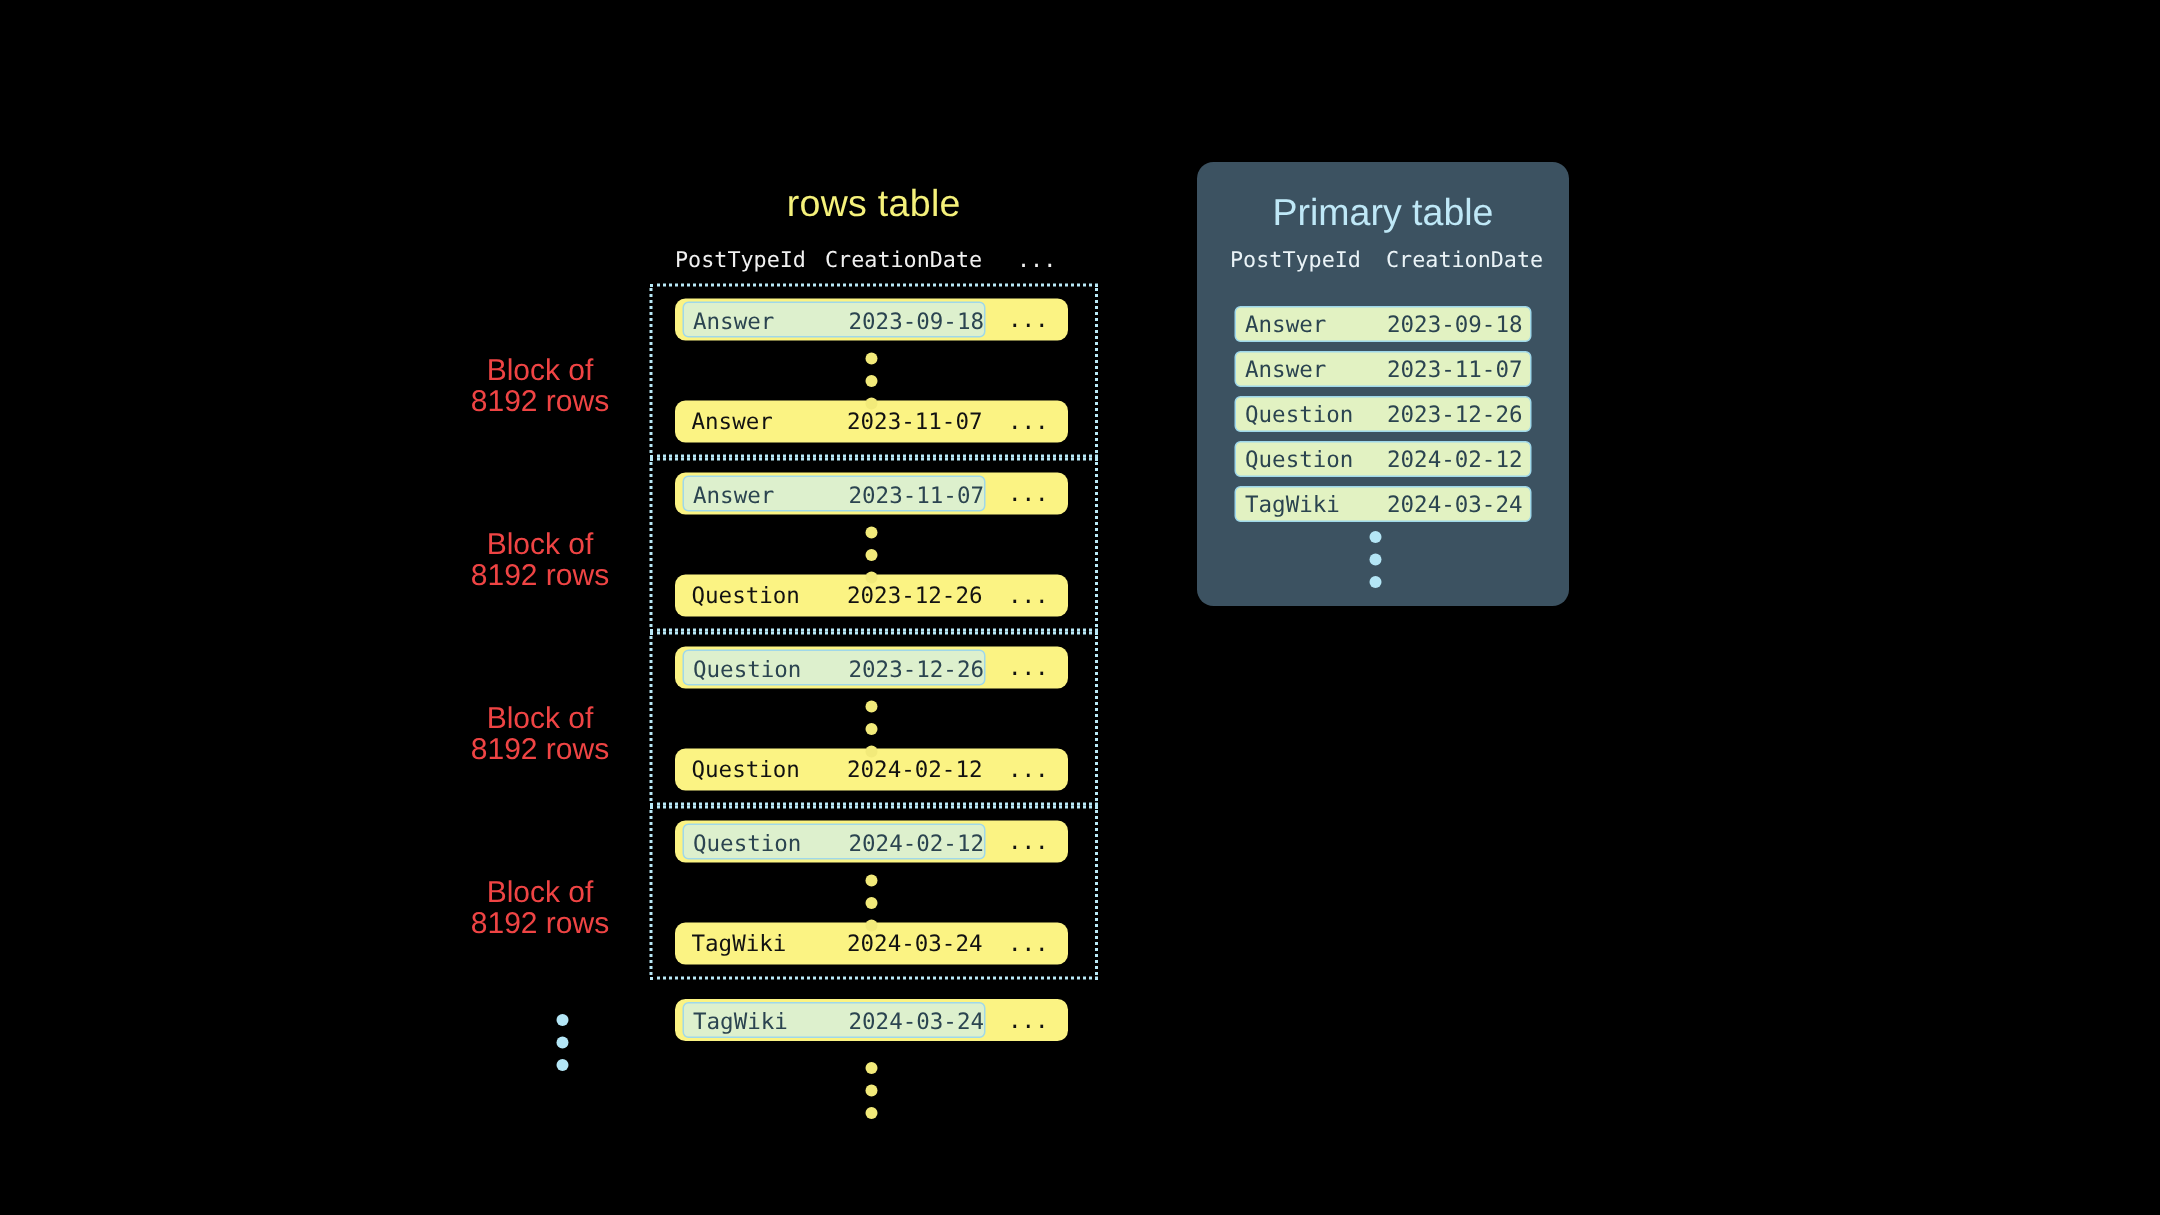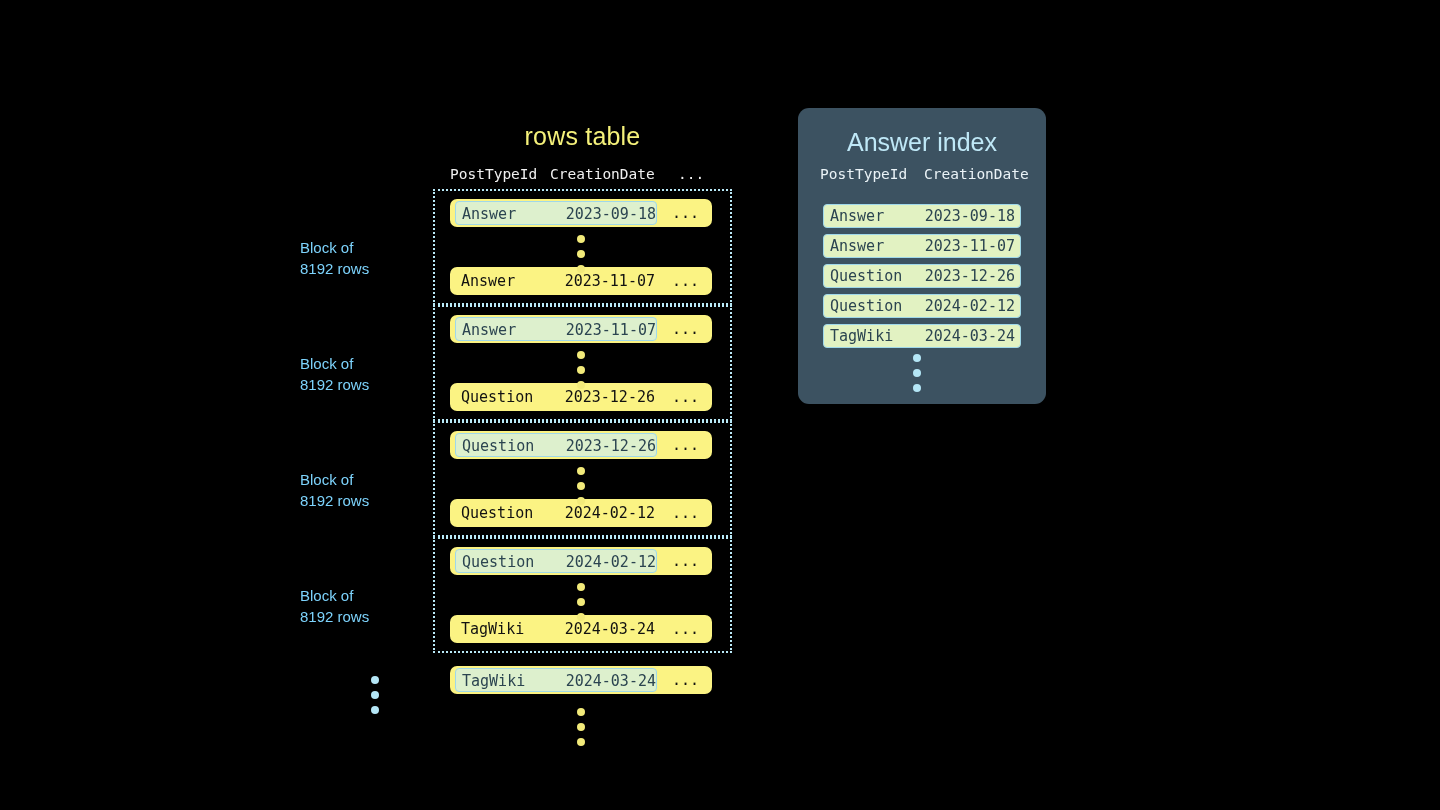--- a/index.html
+++ b/index.html
@@ -49,23 +49,24 @@
     left: 433px;
     width: 299px;
     border: 2px dotted #b9e9f7;
     box-sizing: border-box;
   }
 
   .block-label {
     position: absolute;
     left: 300px;
     width: 120px;
-    font-size: 15px;
+    text-align: center;
+    font-size: 20px;
     line-height: 21px;
-    color: #7dd3fc;
+    color: #ef4444;
   }
 
   
   .post-row {
     position: absolute;
     left: 450px;
     width: 262px;
     height: 28px;
     background: #fbf383;
     border-radius: 7px;
@@ -290,21 +291,21 @@
       <i></i>
     </div>
     <div class="vdots blue" style="left: 371px; top: 676px;">
       <i></i>
       <i></i>
       <i></i>
     </div>
   </div>
 
 <div id="primary-index-panel">
-  <div id="primary-index-title">Answer index</div>
+  <div id="primary-index-title">Primary table</div>
   <div id="index-header-row">
     <span class="ih-type">PostTypeId</span>
     <span class="ih-date">CreationDate</span>
   </div>
   <div id="index-rows">
       <div class="index-row" style="top: 96px;">
         <span class="ic-type">Answer</span>
         <span class="ic-date">2023-09-18</span>
       </div>
       <div class="index-row" style="top: 126px;">

